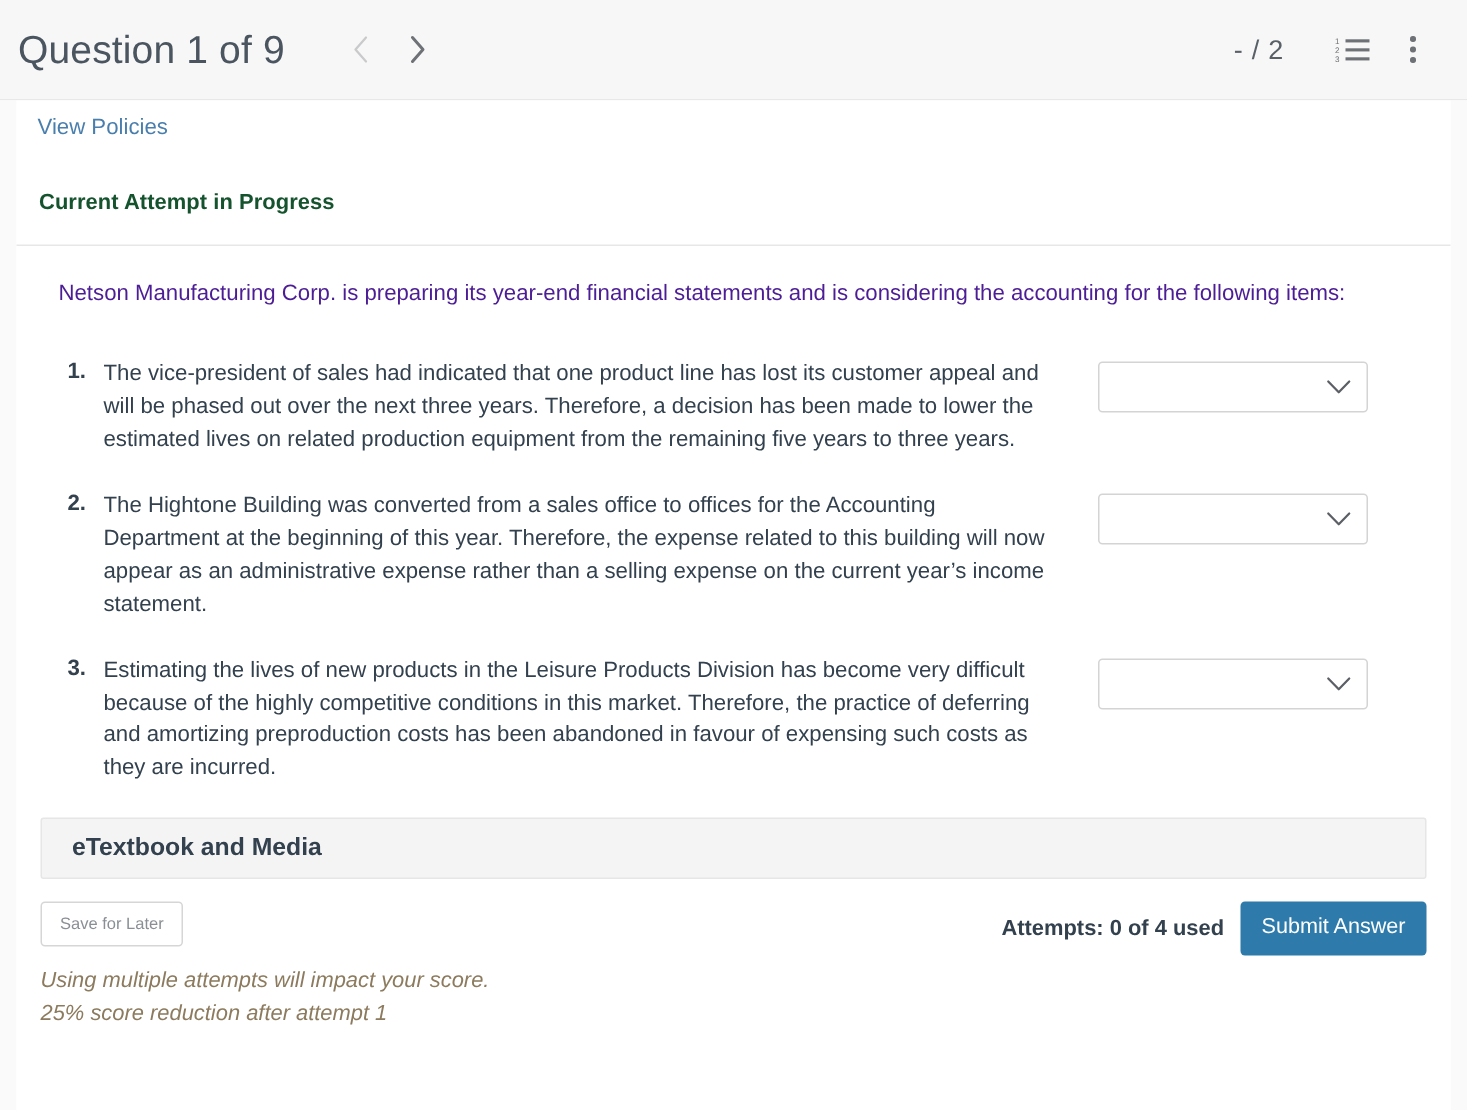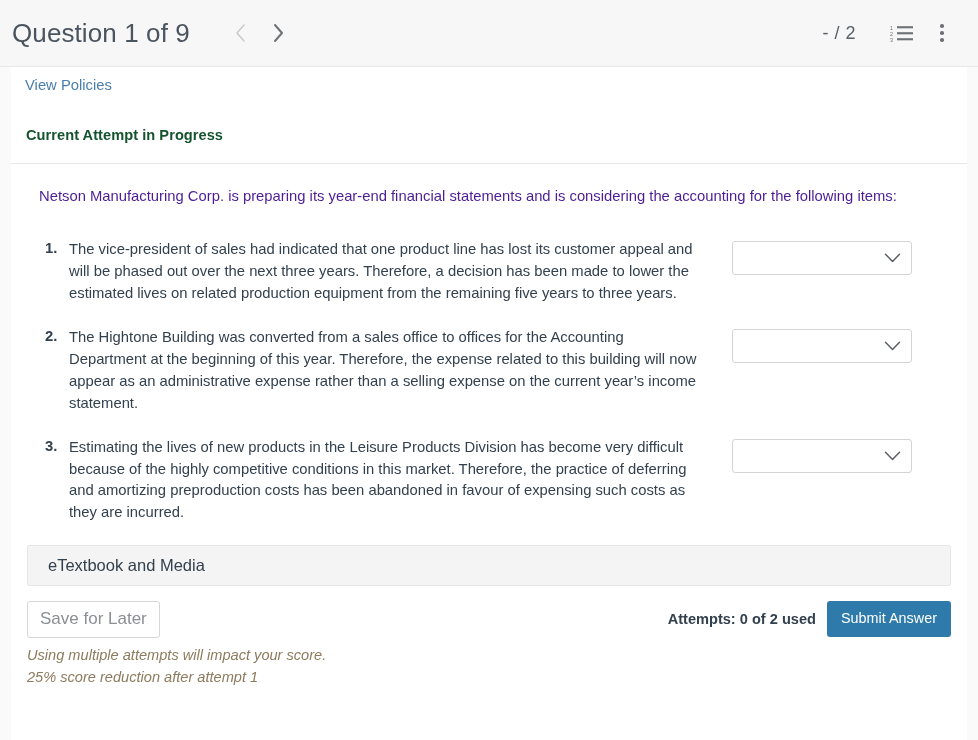--- a/index.html
+++ b/index.html
@@ -218,37 +218,37 @@
     border: 1px solid #e6e6e6;
     border-radius: 2px;
     display: flex;
     align-items: center;
     padding-left: 20px;
     cursor: pointer;
   }
   .etext-bar span {
     font-size: 16.5px;
     color: #33414e;
-    font-weight: 400;
+    font-weight: 700;
   }
 
   
   .footer {
     position: relative;
     margin: 15px 16px 0 16px;
     display: flex;
     align-items: flex-start;
   }
 
   .btn-save {
     background: #ffffff;
     border: 1px solid #d6d6d6;
     border-radius: 3px;
     color: #8a8f95;
-    font-size: 17px;
+    font-size: 11px;
     font-family: "Liberation Sans", sans-serif;
     padding: 8px 12px;
     cursor: pointer;
     line-height: 1.1;
     white-space: nowrap;
   }
 
   .footer-right {
     margin-left: auto;
     display: flex;
@@ -390,21 +390,21 @@
     </div>
 
     <div class="etext-bar">
       <span>eTextbook and Media</span>
     </div>
 
     <div class="footer">
       <button class="btn-save">Save for Later</button>
 
       <div class="footer-right">
-        <div class="attempts-text">Attempts: 0 of 2 used</div>
+        <div class="attempts-text">Attempts: 0 of 4 used</div>
         <button class="btn-submit">Submit Answer</button>
       </div>
     </div>
 
     <div class="warn">
       <div>Using multiple attempts will impact your score.</div>
       <div>25% score reduction after attempt 1</div>
     </div>
 
   </div>

